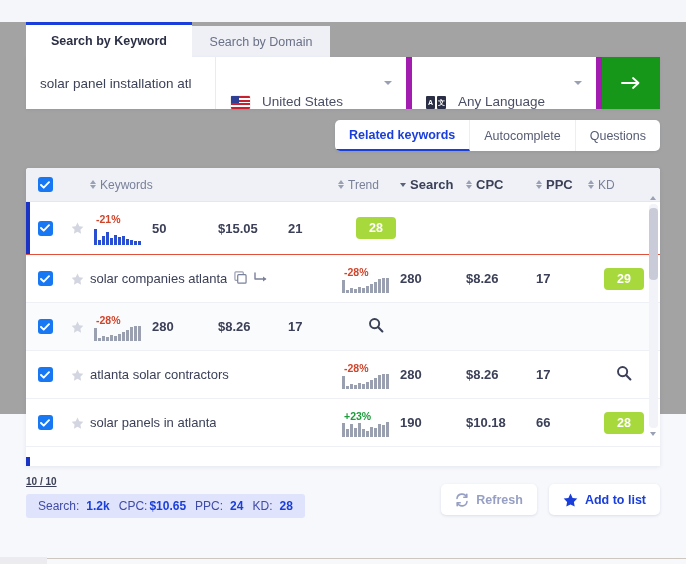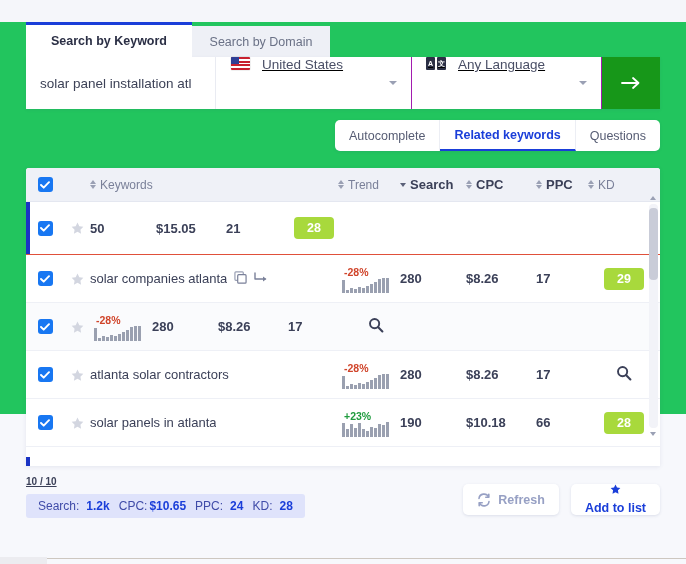--- a/index.html
+++ b/index.html
@@ -2,21 +2,21 @@
 <html><head>
 <meta charset="utf-8">
 <style>
   * { box-sizing: border-box; margin:0; padding:0; }
   html,body {
     width:686px; height:564px;
     font-family:"Liberation Sans", sans-serif;
     background:#f7f8fc;
     overflow:hidden;
   }
-  #app { position:relative; width:686px; height:414px; background:#22c55e; }
+  #app { position:relative; width:686px; height:414px; background:#a3a3a3; }
 
   
   .top-strip { position:absolute; left:0; top:0; width:686px; height:22px; background:#f5f6fa; }
 
   
   .search-panel { position:absolute; left:26px; top:22px; width:634px; }
   .tabs-row { display:flex; height:35px; align-items:flex-end; }
   .tab-main {
     width:166px; height:35px; background:#fff;
     border-top:3px solid #1a3ed9;
@@ -36,24 +36,23 @@
     position:relative; z-index:2;
   }
   .kw-input {
     width:190px; height:52px; border:none; outline:none;
     padding:0 14px; font-size:13.5px; color:#3d4257;
     font-family:"Liberation Sans", sans-serif;
     border-right:1px solid #e9ebf2; background:#fff;
   }
   .kw-input::placeholder { color:#a4aabb; }
   .sel {
-    display:flex; align-items:flex-start; height:52px;
-    border-right:1px solid #a21caf; cursor:pointer; background:#fff;
+    display:flex; align-items:flex-end; height:52px;
+    border-right:6px solid #a21caf; cursor:pointer; background:#fff;
     position:relative;
-    text-decoration:underline;
   }
   .sel-country { width:196px; padding-left:15px; }
   .sel-lang { width:190px; padding-left:14px; }
   .sel-label { font-size:13.5px; color:#4a4f66; margin-left:12px; }
   .caret {
     position:absolute; right:14px; top:50%; margin-top:-2px;
     width:0;height:0;border-left:4px solid transparent;border-right:4px solid transparent;
     border-top:4px solid #9aa0b4;
   }
   .flag {
@@ -189,21 +188,21 @@
   }
   .summary b { color:#1a3ed9; }
 
   .actions { position:absolute; right:0; top:8px; display:flex; gap:12px; }
   .btn {
     height:31px; border-radius:5px; background:#fff; display:flex; align-items:center;
     gap:7px; padding:0 14px; font-size:12.5px; font-weight:bold; cursor:pointer;
     box-shadow:0 1px 3px rgba(60,70,120,.14);
   }
   .btn.refresh { color:#97a0c4; }
-  .btn.primary { color:#1a3ed9;flex-direction:column; }
+  .btn.primary { color:#1a3ed9; }
   .btn .chev { width:0;height:0;border-left:4px solid transparent;border-right:4px solid transparent;border-top:4px solid #1a3ed9; margin-left:2px;}
 
   .bottom-edge { position:absolute; left:47px; top:558px; width:639px; height:6px; border-top:1px solid #cdc7c0; }
   .bottom-edge2 { position:absolute; left:0; top:557px; width:47px; height:7px; background:#ececf0; }
 </style>
 </head>
 <body>
 
 <div id="app">
 
@@ -248,25 +247,25 @@
         <svg width="20" height="14" viewBox="0 0 20 14">
           <path d="M1 7h16M12 2l5.5 5L12 12" stroke="#fff" stroke-width="1.8" fill="none" stroke-linecap="round" stroke-linejoin="round"></path>
         </svg>
       </button>
     </div>
   </div>
 
   <div class="filter-row">
 
     <div class="seg">
+      <div class="seg-item active">
+        <span>Related keywords</span>
+      </div>
       <div class="seg-item">
         <span>Autocomplete</span>
-      </div>
-      <div class="seg-item active">
-        <span>Related keywords</span>
       </div>
       <div class="seg-item">
         <span>Questions</span>
       </div>
     </div>
   </div>
 
   <div class="table-wrap">
 
     <div class="thead">
@@ -311,20 +310,37 @@
               <svg width="10" height="8" viewBox="0 0 10 8">
                 <path d="M1 4l2.7 2.7L9 1.2" stroke="#fff" stroke-width="1.9" fill="none" stroke-linecap="round" stroke-linejoin="round"></path>
               </svg>
             </span>
      </div>
      <div class="cell-star">
             <svg width="13" height="12" viewBox="0 0 15 14">
               <path d="M7.5 0.6l2.1 4.3 4.7.7-3.4 3.3.8 4.7-4.2-2.2-4.2 2.2.8-4.7L.7 5.6l4.7-.7z" fill="#d3d6e0"></path>
             </svg>
           </div>
+     <div class="cell-trend">
+       <span class="trendpct neg">-21%</span>
+       <span class="spark blue">
+              <span style="height:16px"></span>
+              <span style="height:5px"></span>
+              <span style="height:9px"></span>
+              <span style="height:13px"></span>
+              <span style="height:7px"></span>
+              <span style="height:10px"></span>
+              <span style="height:8px"></span>
+              <span style="height:9px"></span>
+              <span style="height:6px"></span>
+              <span style="height:5px"></span>
+              <span style="height:4px"></span>
+              <span style="height:4px"></span>
+            </span>
+     </div>
      <div class="cell-search">50</div>
      <div class="cell-cpc">$15.05</div>
      <div class="cell-ppc">21</div>
      <div class="cell-kd">
             <span class="kd-badge">28</span>
           </div>
         </div>
         <div class="row">
           <div class="cell-cb">
        <span class="cb">

